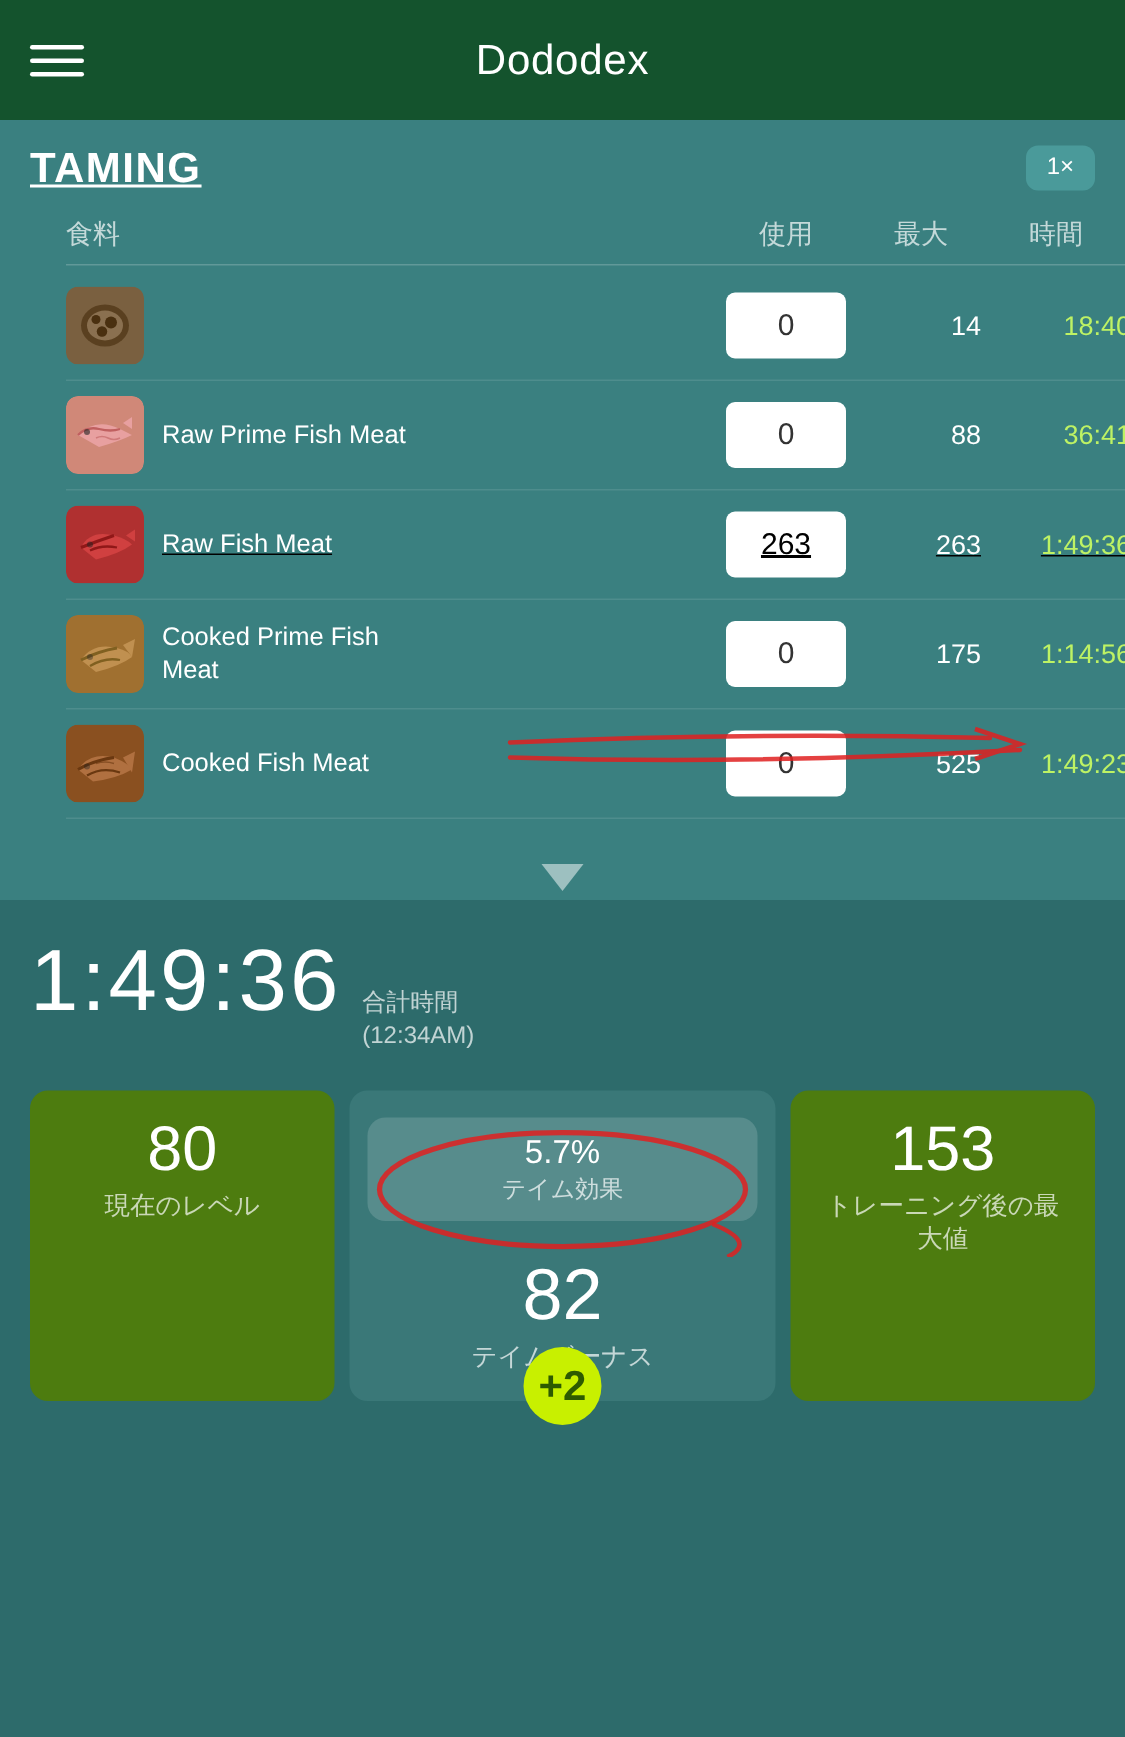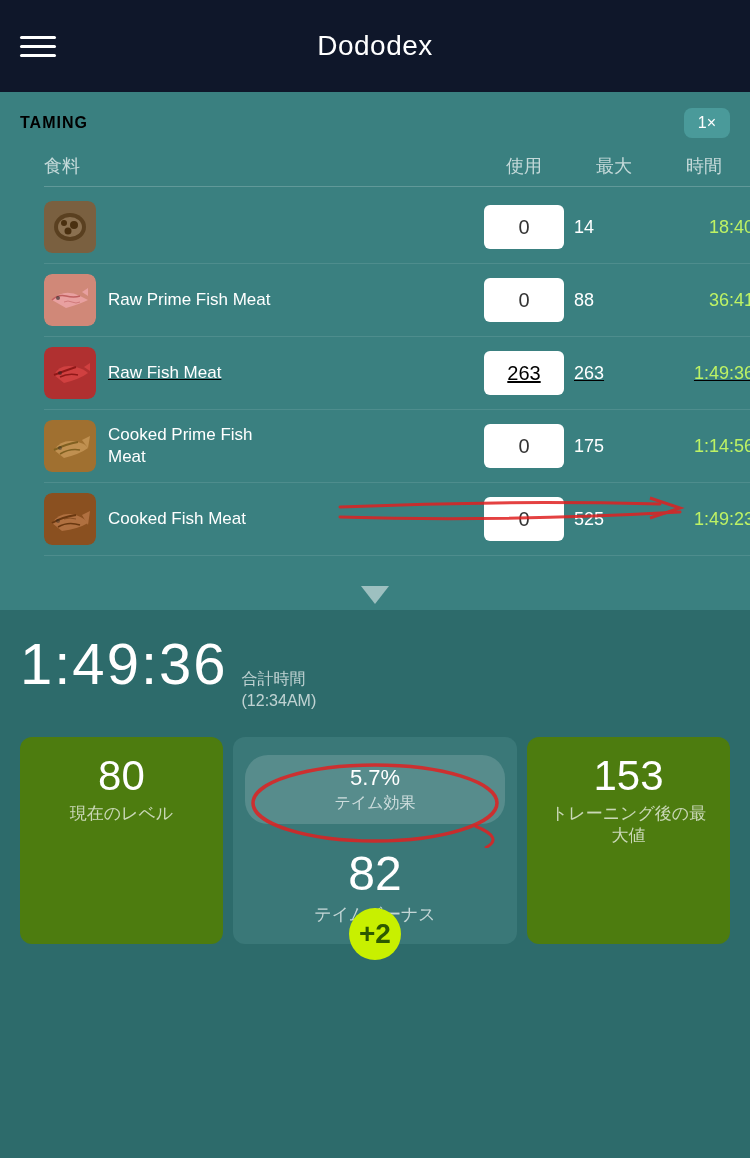--- a/index.html
+++ b/index.html
@@ -6,22 +6,22 @@
     body {
       font-family: -apple-system, BlinkMacSystemFont, 'Helvetica Neue', Arial, sans-serif;
       background: #2d6b6b;
       width: 750px;
       min-height: 1158px;
       overflow-x: hidden;
     }
 
     
     .header {
-      background: #0f172a;
-      height: 92px;
+      background: #14532d;
+      height: 80px;
       display: flex;
       align-items: center;
       justify-content: center;
       position: relative;
       padding: 0 32px;
     }
     .hamburger {
       position: absolute;
       left: 20px;
       display: flex;
@@ -50,24 +50,25 @@
       padding: 16px 20px 20px;
     }
 
     .taming-header {
       display: flex;
       justify-content: space-between;
       align-items: center;
       margin-bottom: 16px;
     }
     .taming-title {
-      color: #000000;
-      font-size: 16px;
+      color: #ffffff;
+      font-size: 28px;
       font-weight: 700;
       letter-spacing: 1px;
+      text-decoration: underline;
     }
     .multiplier-badge {
       background: #4a9a9a;
       color: white;
       font-size: 16px;
       padding: 6px 14px;
       border-radius: 8px;
     }
 
     
@@ -135,21 +136,21 @@
     }
     .qty-input.active-input {
       background: white;
       color: #000;
       font-weight: 500;
     }
 
     .max-val {
       color: white;
       font-size: 18px;
-      text-align: left;
+      text-align: right;
     }
     .time-val {
       color: #bef264;
       font-size: 18px;
       text-align: right;
     }
 
     
     .down-arrow-container {
       display: flex;
@@ -215,21 +216,21 @@
       margin-bottom: 6px;
     }
     .stat-label {
       color: rgba(255,255,255,0.7);
       font-size: 17px;
       line-height: 1.3;
     }
 
     .taming-effectiveness {
       background: rgba(255,255,255,0.15);
-      border-radius: 23px;
+      border-radius: 12px;
       padding: 10px 16px;
       text-align: center;
       margin-bottom: 26px;
     }
     .effectiveness-value {
       color: white;
       font-size: 22px;
       font-weight: 500;
       margin-bottom: 2px;
     }

